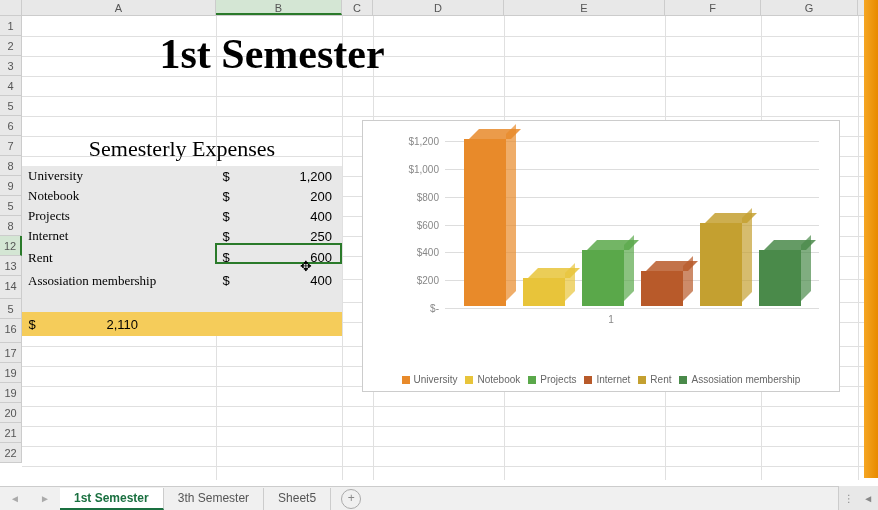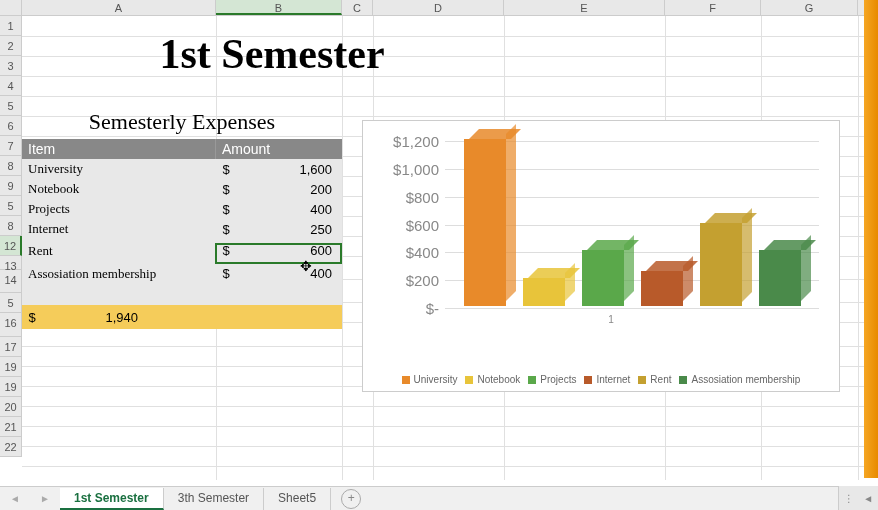--- a/index.html
+++ b/index.html
@@ -25,41 +25,41 @@
 
 
 .grid { position: absolute; left: 22px; top: 16px; right: 0; bottom: 30px; }
 .grid-line-v { position: absolute; top: 0; bottom: 0; width: 1px; background: #e0e0e0; }
 .grid-line-h { position: absolute; left: 0; right: 0; height: 1px; background: #e0e0e0; }
 
 
 .title { position: absolute; left: 22px; top: 30px; width: 500px; text-align: center; font-size: 42px; font-weight: bold; font-family: Georgia, serif; }
 
 
-.table-area { position: absolute; left: 22px; top: 105px; width: 320px; }
+.table-area { position: absolute; left: 22px; top: 132px; width: 320px; }
 .table-title { font-family: Georgia, serif; font-size: 22px; text-align: center; padding: 4px 0; }
 .table-header { display: flex; background: #888; color: #fff; }
 .th-item { width: 194px; padding: 2px 6px; font-size: 14px; border-right: 1px solid #999; }
 .th-amount { width: 126px; padding: 2px 6px; font-size: 14px; text-align: left; }
 .table-row { display: flex; height: 20px; align-items: center; }
 .table-row.alt { background: #e8e8e8; }
 .td-item { width: 194px; padding: 0 6px; font-size: 13px; font-family: Georgia, serif; }
 .td-curr { width: 20px; text-align: center; font-size: 13px; }
 .td-amount { width: 106px; text-align: right; font-size: 13px; padding-right: 10px; }
 .selected-cell { border: 2px solid #2a7a2a; position: absolute; }
 .move-cursor { position: absolute; font-size: 14px; pointer-events: none; }
 .sum-row { display: flex; background: #f5cc5a; height: 24px; align-items: center; }
 .sum-label { width: 194px; padding: 0 6px; font-size: 16px; font-weight: bold; font-family: Georgia, serif; }
 .empty-row { height: 20px; background: #e8e8e8; }
 
 
 .chart { position: absolute; left: 362px; top: 120px; width: 478px; height: 272px; border: 1px solid #ccc; background: #fff; }
 .chart-plot { position: absolute; left: 30px; top: 10px; right: 10px; bottom: 60px; }
 .y-axis { position: absolute; left: 0; top: 0; bottom: 25px; width: 50px; }
-.y-tick { position: absolute; right: 4px; font-size: 15px; color: #888; transform: translateY(-50%); }
+.y-tick { position: absolute; right: 4px; font-size: 10px; color: #888; transform: translateY(-50%); }
 .grid-h { position: absolute; left: 52px; right: 10px; height: 1px; background: #ddd; }
 .bars { position: absolute; left: 62px; right: 20px; bottom: 25px; top: 10px; display: flex; justify-content: space-around; align-items: flex-end; }
 .bar3d { width: 42px; position: relative; }
 .bar3d .front { width: 100%; }
 .bar3d .top { position: absolute; width: 100%; height: 10px; top: -10px; transform: skewX(-45deg); transform-origin: bottom left; opacity: 0.85; left: 5px; }
 .bar3d .side { position: absolute; width: 10px; height: 100%; right: -10px; top: -5px; transform: skewY(-45deg); transform-origin: top left; opacity: 0.7; }
 .x-label { position: absolute; bottom: 6px; left: 0; right: 0; text-align: center; font-size: 10px; color: #888; }
 .legend { position: absolute; bottom: 6px; left: 10px; right: 10px; display: flex; justify-content: center; flex-wrap: wrap; gap: 8px; font-size: 10px; color: #666; }
 .legend-item { display: flex; align-items: center; gap: 4px; }
 .legend-sw { width: 8px; height: 8px; }
@@ -95,21 +95,21 @@
     <div class="row-h">3</div>
     <div class="row-h">4</div>
     <div class="row-h">5</div>
     <div class="row-h">6</div>
     <div class="row-h">7</div>
     <div class="row-h">8</div>
     <div class="row-h">9</div>
     <div class="row-h">5</div>
     <div class="row-h">8</div>
     <div class="row-h active">12</div>
-    <div class="row-h" style="height: 14px;">13</div>
+    <div class="row-h" style="height: 20px;">13</div>
     <div class="row-h" style="height: 23px;">14</div>
     <div class="row-h">5</div>
     <div class="row-h" style="height: 24px;">16</div>
     <div class="row-h">17</div>
     <div class="row-h">19</div>
     <div class="row-h">19</div>
     <div class="row-h">20</div>
     <div class="row-h">21</div>
     <div class="row-h">22</div>
   </div>
@@ -143,29 +143,25 @@
     <div class="grid-line-h" style="top: 390px;"></div>
     <div class="grid-line-h" style="top: 410px;"></div>
     <div class="grid-line-h" style="top: 430px;"></div>
     <div class="grid-line-h" style="top: 450px;"></div>
   </div>
 
 <div class="title">1st Semester</div>
 
 <div class="table-area">
   <div class="table-title">Semesterly Expenses</div>
-  <div class="table-header">
-    <div class="th-item">Item</div>
-    <div class="th-amount">Amount</div>
-  </div>
   <div id="table-body">
       <div class="table-row alt">
         <div class="td-item">University</div>
         <div class="td-curr">$</div>
-        <div class="td-amount">1,600</div>
+        <div class="td-amount">1,200</div>
       </div>
       <div class="table-row alt">
         <div class="td-item">Notebook</div>
         <div class="td-curr">$</div>
         <div class="td-amount">200</div>
       </div>
       <div class="table-row alt">
         <div class="td-item">Projects</div>
         <div class="td-curr">$</div>
         <div class="td-amount">400</div>
@@ -182,21 +178,21 @@
       </div>
       <div class="table-row alt" style="height: 23px;">
         <div class="td-item">Assosiation membership</div>
         <div class="td-curr">$</div>
         <div class="td-amount">400</div>
       </div>
     </div>
   <div class="empty-row"></div>
   <div class="sum-row">
     <div class="td-curr">$</div>
-    <div class="td-amount">1,940</div>
+    <div class="td-amount">2,110</div>
   </div>
 </div>
 
 <div class="selected-cell" style="left:215px; top:243px; width:127px; height:21px;"></div>
 <div class="move-cursor" style="left:300px; top:258px;">✥</div>
 
 <div class="chart">
   <div class="chart-plot">
     <div class="y-axis" id="y-axis">
         <div class="y-tick" style="top: 177px;">$-</div>

